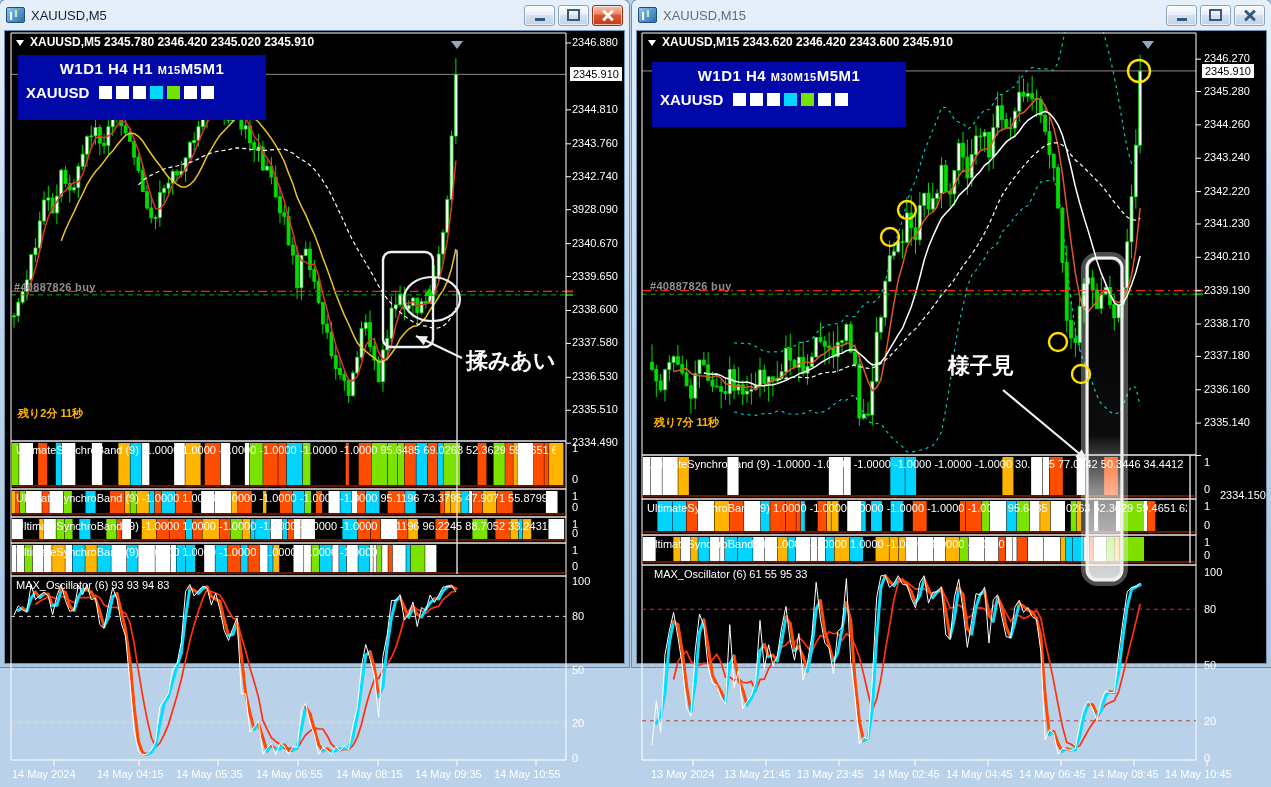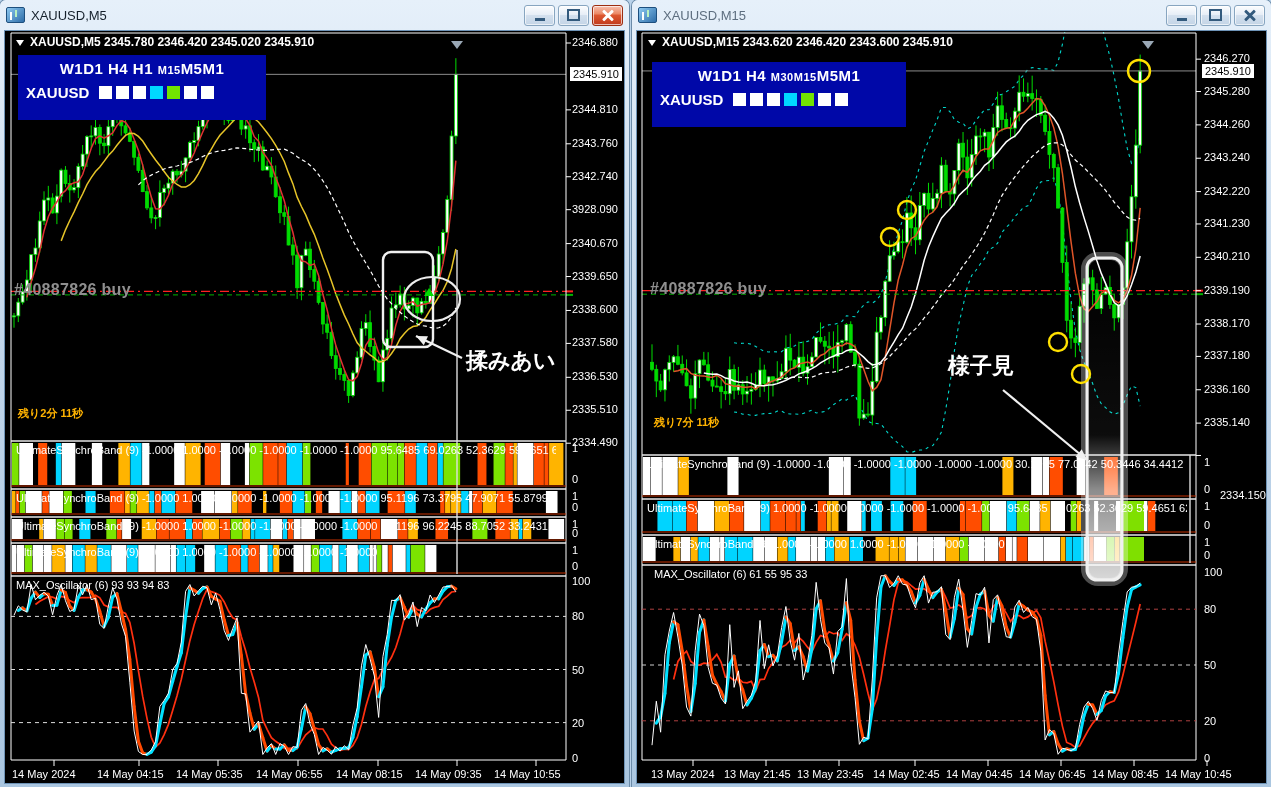--- a/index.html
+++ b/index.html
@@ -1,17 +1,17 @@
 <!DOCTYPE html>
 <html><head>
 <meta charset="utf-8">
 <style>
   html,body{margin:0;padding:0}
   body{width:1271px;height:787px;background:#b9d2ea;overflow:hidden;font-family:"Liberation Sans",sans-serif}
-  .window{position:absolute;top:0;height:787px;border-radius:6px 6px 0 0;
+  .window{position:absolute;top:0;height:667px;border-radius:6px 6px 0 0;
     background:linear-gradient(#e6f0fa,#c0d5ea 45%,#aac6e0);box-shadow:0 0 0 1px #6b8ba8}
   .titlebar{height:30px;display:flex;align-items:center;padding:0 6px;border-radius:6px 6px 0 0}
   .app-icon{width:17px;height:14px;border-radius:2px;background:linear-gradient(135deg,#8cc8f0,#2e6da8);
     border:1px solid #1d4f7e;margin-right:6px;position:relative;overflow:hidden;flex:0 0 auto}
   .app-icon:before{content:"";position:absolute;left:3px;top:4px;width:2px;height:8px;background:#fff}
   .app-icon:after{content:"";position:absolute;left:8px;top:2px;width:2px;height:7px;background:#b8f0c0}
   .win-title{font-size:13px;color:#15202b;white-space:nowrap;flex:1}
   .window.inactive .win-title{color:#5d6e7f}
   .winbtns{display:flex;margin-left:auto}
   .wbtn{width:29px;height:19px;border:1px solid #87a5c0;border-radius:3px;margin-left:3px;
@@ -29,21 +29,21 @@
   .hdr{position:absolute;color:#fff;font-size:12px;font-weight:700;white-space:nowrap;z-index:5}
   .tri-down{display:inline-block;width:0;height:0;border-left:4px solid transparent;border-right:4px solid transparent;
     border-top:6px solid #fff;margin-right:6px;vertical-align:middle}
   .infobox{position:absolute;background:#0008a8;color:#fff;padding:5px 8px 19px;z-index:5}
   .tfrow{text-align:center;font-weight:700;font-size:15px;letter-spacing:.5px;white-space:nowrap}
   .tfrow .small{font-size:11px}
   .symrow{display:flex;align-items:center;font-size:15px;font-weight:700;margin-top:7px;white-space:nowrap}
   .squares{display:flex;margin-left:10px}
   .square{width:13px;height:13px;margin-right:4px;display:inline-block}
   .countdown{position:absolute;color:#ffb300;font-size:11px;font-weight:700;white-space:nowrap;z-index:5}
-  .trade-label{position:absolute;color:#8f8f8f;font-size:16px;font-weight:700;white-space:nowrap;z-index:4;letter-spacing:.3px}
+  .trade-label{position:absolute;color:#8f8f8f;font-size:11px;font-weight:700;white-space:nowrap;z-index:4;letter-spacing:.3px}
   .annotation{position:absolute;color:#fff;font-size:22px;font-weight:600;white-space:nowrap;z-index:6}
   .axis-label{position:absolute;color:#fff;font-size:11px;white-space:nowrap;z-index:4}
   .cur-tag{position:absolute;background:#fff;color:#000;font-size:11px;height:14px;line-height:14px;padding:0 3px;z-index:6;font-weight:400}
   .time-label{position:absolute;color:#fff;font-size:11px;white-space:nowrap;z-index:4}
   .panel-label{position:absolute;color:#fff;font-size:11px;white-space:nowrap;z-index:4;max-width:540px;overflow:hidden}
   .scale-label{position:absolute;color:#fff;font-size:11px;z-index:4}
 </style>
 </head>
 <body>
 

